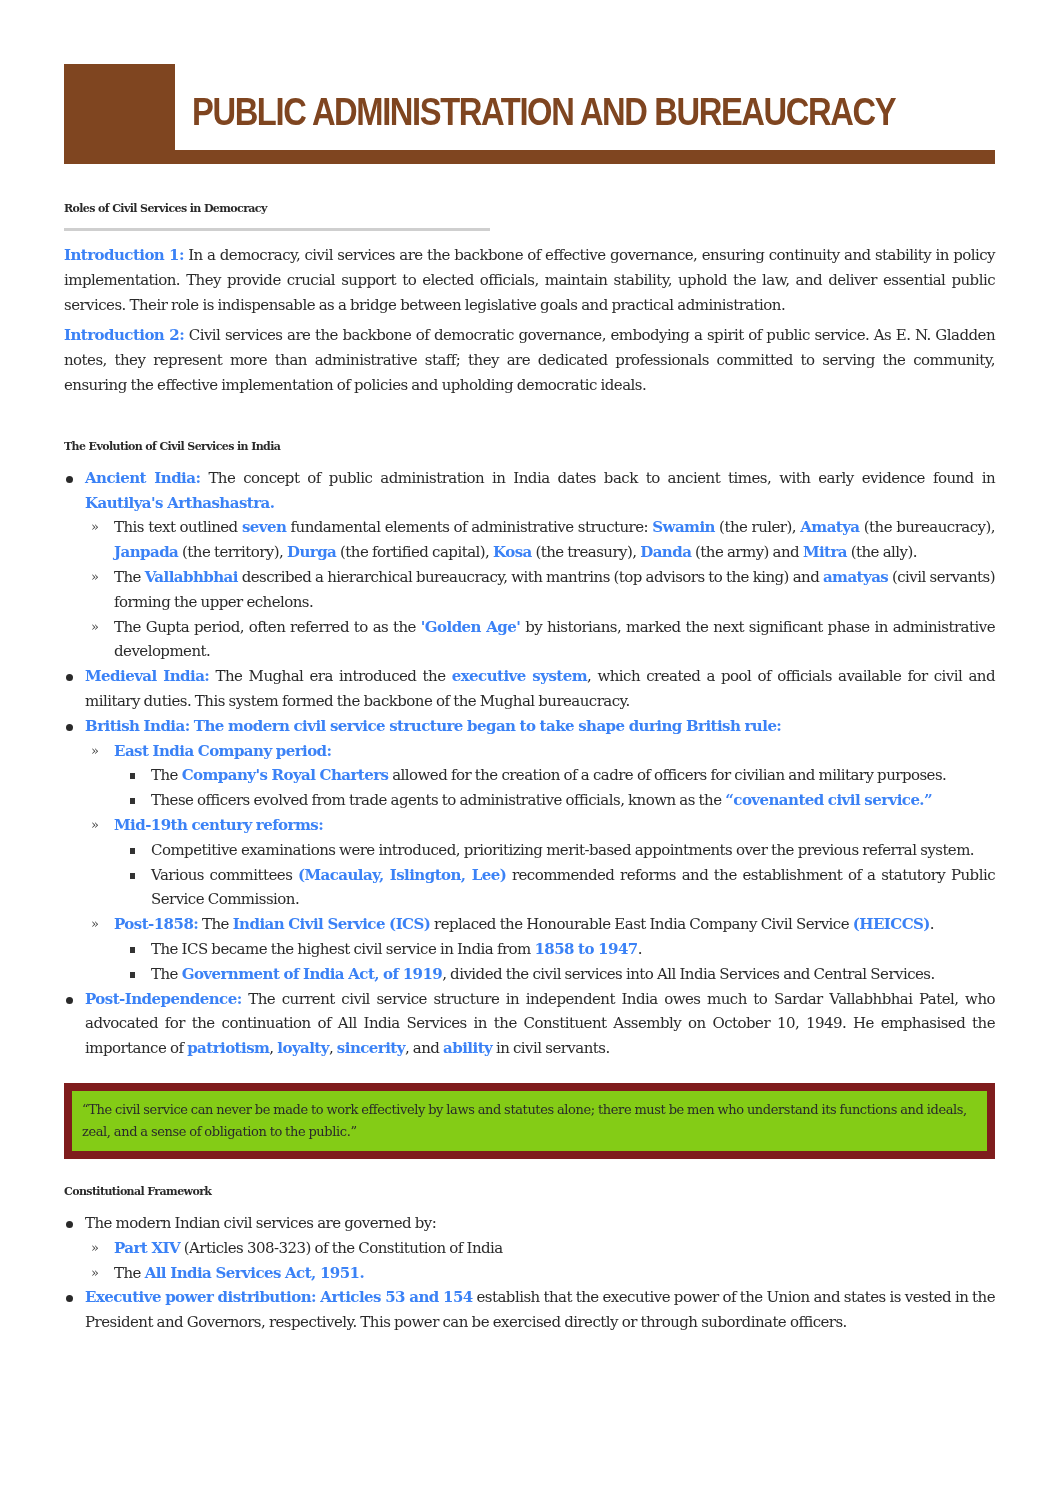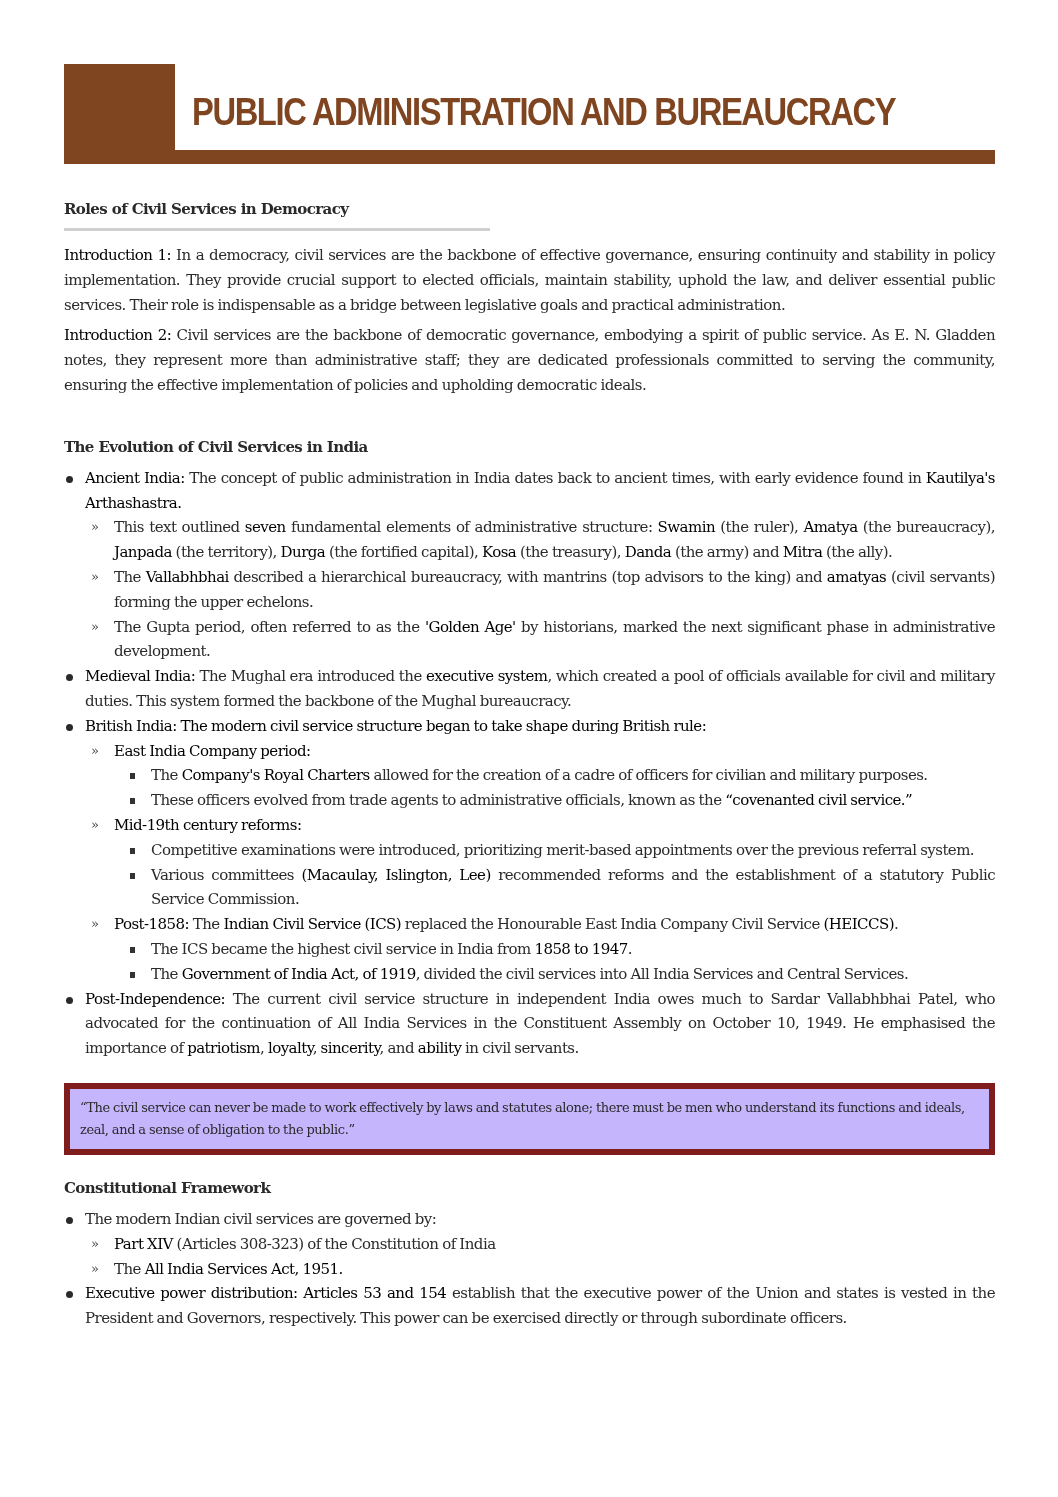--- a/index.html
+++ b/index.html
@@ -19,48 +19,48 @@
   .page-title {
     position: absolute; left: 192px; top: 88px;
     font-family: "Liberation Sans", sans-serif; font-weight: bold;
     font-size: 38px; letter-spacing: -1.6px; color: #7f4520;
     transform: scaleX(0.86); transform-origin: left top;
     white-space: nowrap; line-height: 48px;
   }
   .content { position: absolute; left: 64px; top: 196px; width: 931px; }
   h2 {
     font-family: "DejaVu Serif", serif; font-weight: bold;
-    font-size: 15px; letter-spacing: -0.6px; color: #2a2a2a;
+    font-size: 11px; letter-spacing: -0.6px; color: #2a2a2a;
     margin: 0; line-height: 26px;
   }
   .h2-underline { width: 426px; height: 3px; background: #cfcfcf; margin-top: 6px; margin-bottom: 12px; }
   p, li {
     font-size: 15px; line-height: 24.8px; letter-spacing: -0.55px;
     word-spacing: -0.5px; text-align: justify;
   }
   p { margin: 0 0 6px 0; }
-  b { font-weight: normal; color: #000000; }
+  b { font-weight: bold; color: #3b82f6; }
   ul { list-style: none; margin: 0; padding: 0; }
   ul.l1 > li { position: relative; padding-left: 21px; }
   ul.l1 > li::before {
     content: ""; position: absolute; left: 2px; top: 10px;
     width: 7px; height: 7px; border-radius: 50%; background: #2a2a2a;
   }
   ul.l2 > li { position: relative; padding-left: 29px; }
   ul.l2 > li::before {
     content: "»"; position: absolute; left: 6px; top: 0; font-size: 13px; color: #444;
   }
   ul.l3 > li { position: relative; padding-left: 37px; }
   ul.l3 > li::before {
     content: ""; position: absolute; left: 16px; top: 10px;
     width: 5px; height: 6px; background: #333;
   }
   .section-gap { height: 30px; }
   .quote-box {
-    margin-top: 22px; border: 6px solid #7f1d1d; background: #c4b5fd;
+    margin-top: 22px; border: 8px solid #7f1d1d; background: #84cc16;
     padding: 8px 10px 8px 10px; box-sizing: border-box; width: 931px;
   }
   .quote-box p { font-size: 13px; line-height: 22px; letter-spacing: -0.4px; margin: 0; text-align: left; }
   .h2-sp { margin-top: 20px; margin-bottom: 6px; }
 </style>
 </head>
 <body>
 
 <div class="header-block"></div>
 <div class="header-bar"></div>

